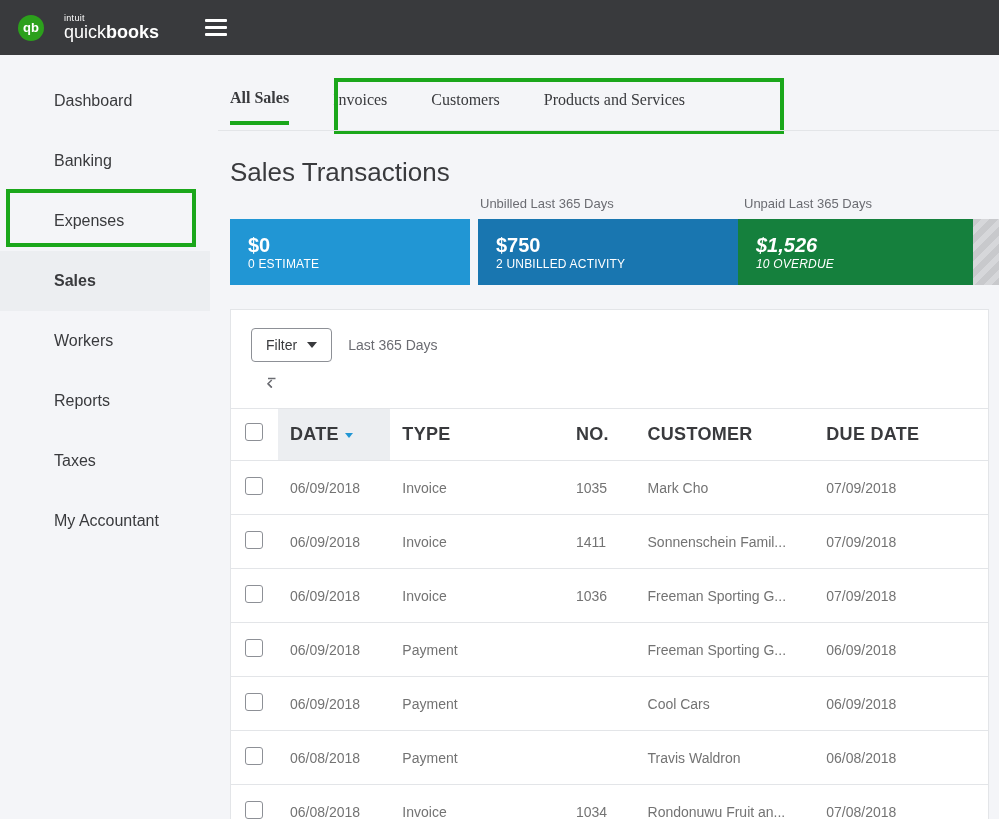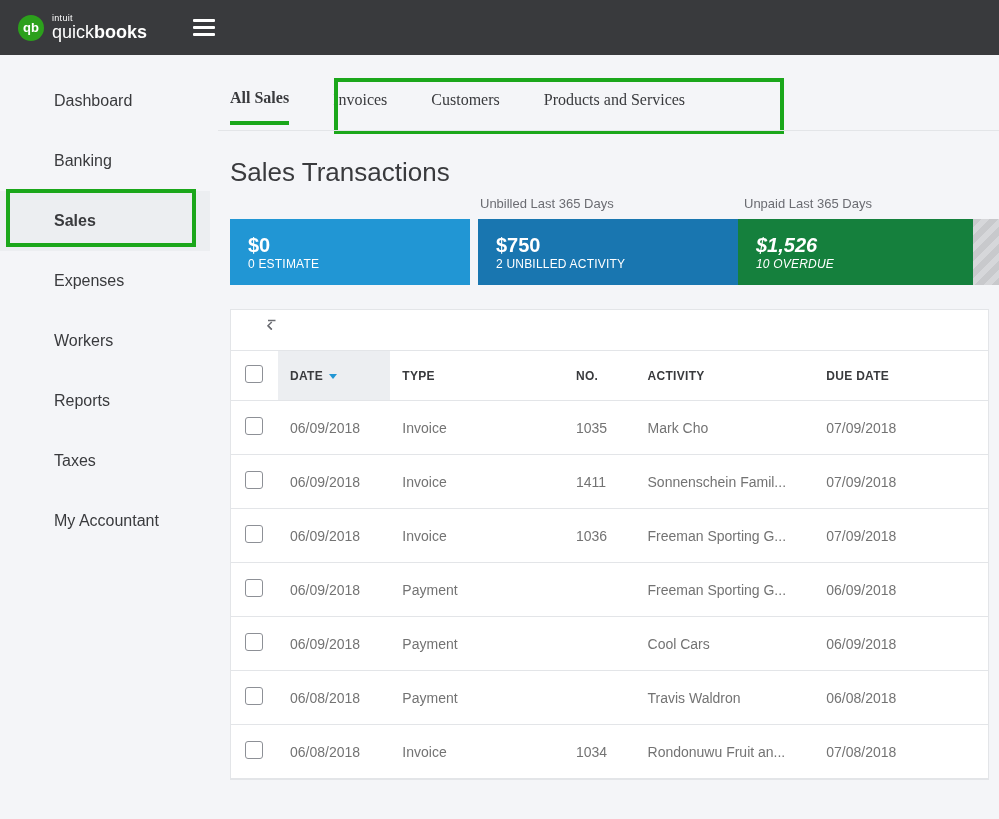--- a/index.html
+++ b/index.html
@@ -1,20 +1,20 @@
 <!DOCTYPE html>
 <html><head>
 <meta charset="utf-8">
 <style>
   * { box-sizing: border-box; }
   html, body { margin:0; padding:0; font-family: -apple-system, Segoe UI, Helvetica, Arial, sans-serif; background:#f4f5f8; color:#393a3d; }
   body { width:999px; height:819px; overflow:hidden; }
 
   .topbar { height:55px; background:#393a3d; display:flex; align-items:center; padding:0 18px; }
-  .logo { display:flex; align-items:center; gap:8px; }
+  .logo { display:flex; align-items:center; gap:20px; }
   .qb-disc { width:26px; height:26px; border-radius:50%; background:#2ca01c; display:flex; align-items:center; justify-content:center; color:#fff; font-weight:700; font-size:13px; }
   .qb-text { line-height:1; }
   .qb-intuit { color:#fff; font-size:9px; letter-spacing:0.3px; }
   .qb-brand { color:#fff; font-size:18px; font-weight:400; }
   .qb-brand b { font-weight:700; }
   .hamburger { margin-left:46px; cursor:pointer; }
   .hamburger div { width:22px; height:3px; background:#fff; margin:4px 0; border-radius:1px; }
 
   .layout { display:flex; }
   .sidebar { width:210px; padding-top:16px; }
@@ -48,21 +48,21 @@
   .content-panel { background:#fff; border:1px solid #e3e5e8; margin:24px 0 0 20px; }
 
   .toolbar { display:flex; align-items:center; gap:16px; padding:18px 20px 6px 20px; }
   .btn { border:1px solid #8d9096; border-radius:4px; padding:8px 14px; background:#fff; font-size:14px; display:flex; align-items:center; gap:10px; cursor:pointer; }
   .caret-down { width:0; height:0; border-left:5px solid transparent; border-right:5px solid transparent; border-top:6px solid #393a3d; }
   .muted { color:#6b6c72; font-size:14px; }
   .toolbar-sub { display:flex; align-items:center; gap:18px; padding:4px 20px 14px 32px; }
   .arrow-icon { width:22px; height:22px; display:flex; align-items:center; justify-content:center; color:#6b6c72; }
 
   table { width:100%; border-collapse:collapse; }
-  th { text-align:left; font-size:12px; font-weight:700; color:#393a3d; letter-spacing:0.3px; padding:14px 12px; border-top:1px solid #e3e5e8; border-bottom:1px solid #e3e5e8; background:#fff; }
+  th { text-align:left; font-size:18px; font-weight:700; color:#393a3d; letter-spacing:0.3px; padding:14px 12px; border-top:1px solid #e3e5e8; border-bottom:1px solid #e3e5e8; background:#fff; }
   th.sorted { background:#eceef1; }
   .sort-caret { width:0; height:0; border-left:4px solid transparent; border-right:4px solid transparent; border-top:5px solid #2196d4; display:inline-block; margin-left:6px; vertical-align:middle; }
   td { font-size:14px; color:#737373; padding:16px 12px; border-bottom:1px solid #e3e5e8; white-space:nowrap; overflow:hidden; text-overflow:ellipsis; max-width:0; }
   .col-check { width:46px; text-align:center; }
   .col-date { width:110px; }
   .col-type { width:170px; }
   .col-no { width:70px; }
   .col-customer { width:175px; }
   .col-due { width:170px; }
   .checkbox { width:18px; height:18px; border:1px solid #8d9096; border-radius:3px; display:inline-block; background:#fff; }
@@ -82,22 +82,22 @@
     <div></div>
       <div></div>
       <div></div>
   </div>
 </div>
 
 <div class="layout">
   <div class="sidebar">
     <div class="side-item">Dashboard</div>
     <div class="side-item">Banking</div>
+    <div class="side-item">Expenses</div>
     <div class="side-item active">Sales</div>
-    <div class="side-item">Expenses</div>
     <div class="side-item">Workers</div>
     <div class="side-item">Reports</div>
     <div class="side-item">Taxes</div>
     <div class="side-item">My Accountant</div>
   </div>
 
   <div class="main">
     <div class="tabs-row">
       <div class="tab active">All Sales</div>
       <div class="tab">Invoices</div>
@@ -128,39 +128,46 @@
           <div class="block blk-overdue">
             <div class="amount">$1,526</div>
             <div class="sub">10 OVERDUE</div>
           </div>
           <div class="blk-tail"></div>
         </div>
       </div>
     </div>
 
     <div class="content-panel">
+      <div class="toolbar">
+        <div class="btn">
+          <span>Filter</span>
+          <span class="caret-down"></span>
+        </div>
+        <span class="muted">Last 365 Days</span>
+      </div>
       <div class="toolbar-sub">
         <span class="arrow-icon">
           <svg width="18" height="18" viewBox="0 0 24 24" fill="none" stroke="#6b6c72" stroke-width="2">
               <path d="M4 6h10"></path>
               <path d="M9 18l-5-5"></path>
               <path d="M4 13v0"></path>
               <path d="M9 8l-5 5 5 5"></path>
             </svg>
         </span>
       </div>
 
       <table>
         <thead>
           <tr>
             <th class="col-check"><span class="checkbox"></span></th>
             <th class="col-date sorted"><span>DATE</span><span class="sort-caret"></span></th>
             <th class="col-type">TYPE</th>
             <th class="col-no">NO.</th>
-            <th class="col-customer">ACTIVITY</th>
+            <th class="col-customer">CUSTOMER</th>
             <th class="col-due">DUE DATE</th>
           </tr>
         </thead>
         <tbody id="tbody">
             <tr>
               <td class="col-check"><span class="checkbox"></span></td>
               <td class="col-date">06/09/2018</td>
               <td class="col-type">Invoice</td>
               <td class="col-no">1035</td>
               <td class="col-customer">Mark Cho</td>

